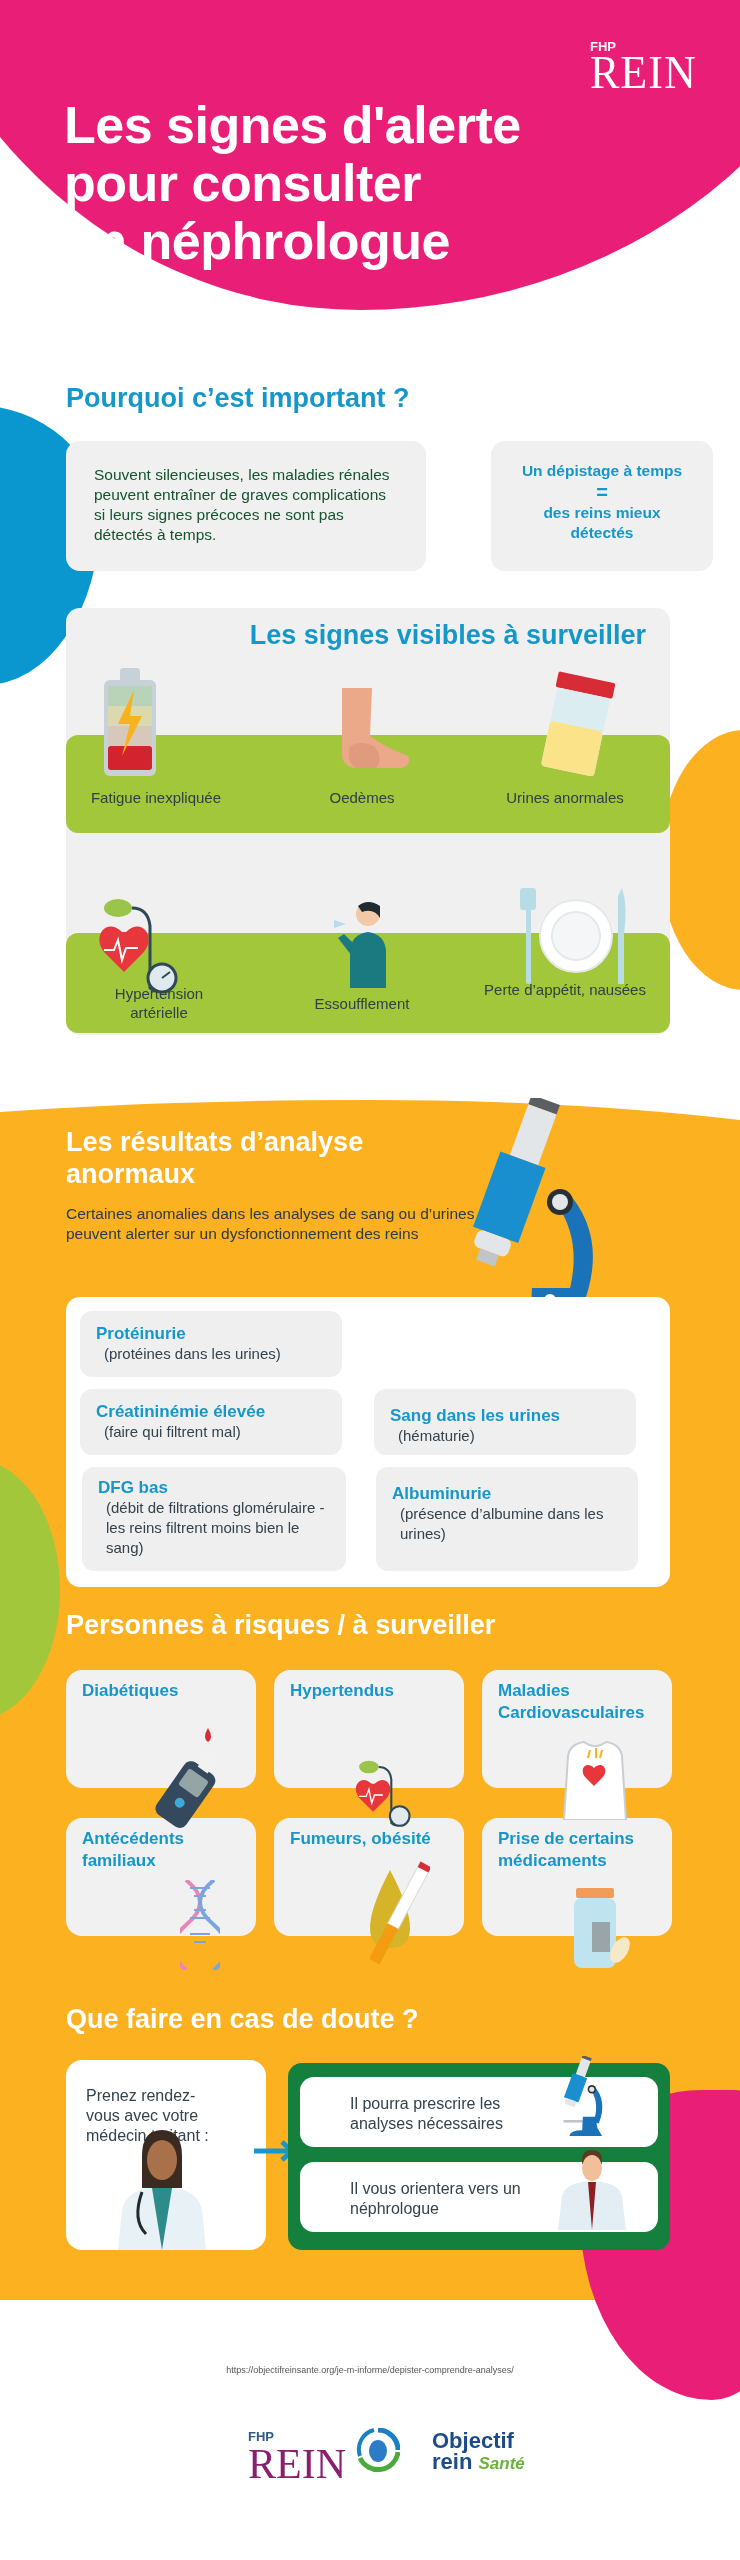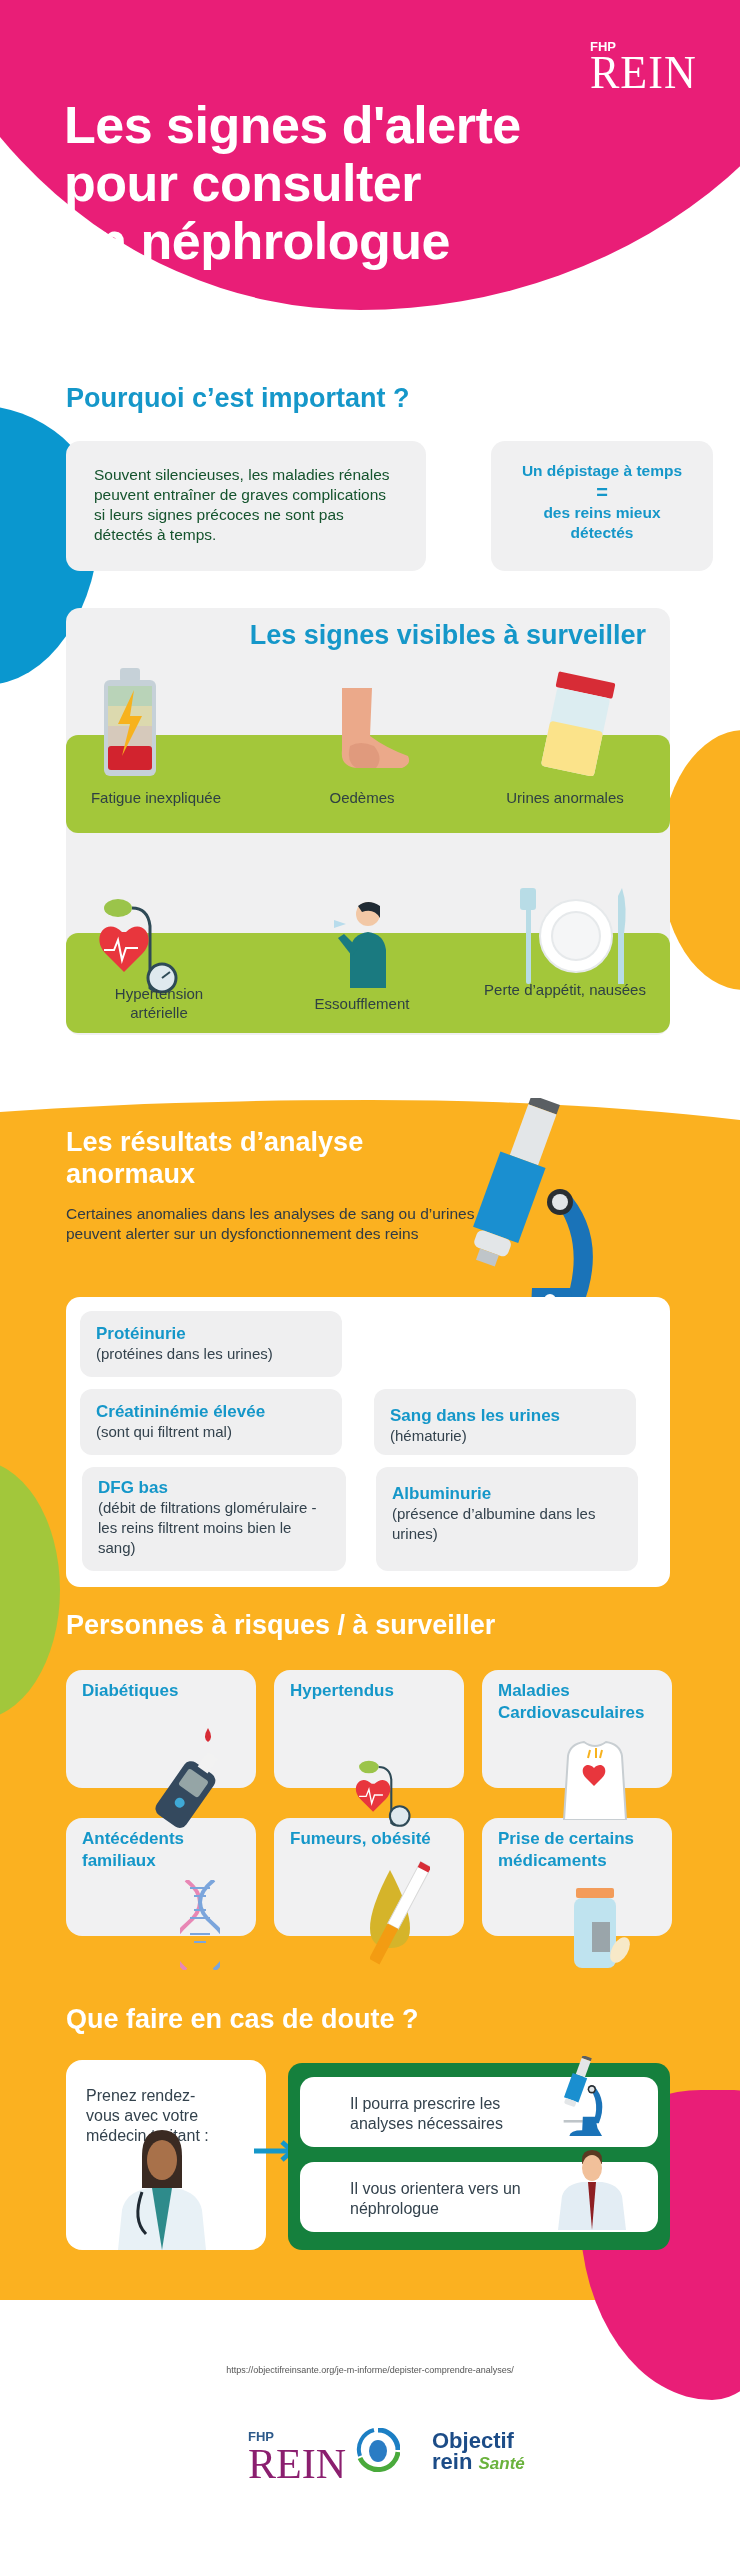--- a/index.html
+++ b/index.html
@@ -36,21 +36,21 @@
   .band1 { top: 127px; height: 98px; }
   .band2 { top: 325px; height: 100px; }
   .sign-label { position: absolute; width: 180px; text-align: center; font-size: 15px; line-height: 19px; color: #2f4143; }
 
   
   .sec2-title { left: 66px; top: 1126px; width: 400px; color: #fff; font-weight: bold; font-size: 27px; line-height: 32px; }
   .sec2-desc { left: 66px; top: 1204px; width: 430px; font-size: 15.5px; line-height: 20px; color: #2f3a44; }
   .results-card { left: 66px; top: 1297px; width: 604px; height: 290px; background: #fff; border-radius: 14px; }
   .res-item { position: absolute; background: #efeff0; border-radius: 12px; padding: 12px 16px; }
   .res-item .t { color: #1597c9; font-weight: bold; font-size: 17px; line-height: 21px; }
-  .res-item .d { font-size: 15px; line-height: 20px; color: #33424d; }
+  .res-item .d { font-size: 15px; line-height: 20px; color: #33424d; margin-left: 8px; }
 
   
   .sec3-title { left: 66px; top: 1610px; color: #fff; font-weight: bold; font-size: 27px; }
   .risk-card { position: absolute; width: 190px; height: 118px; background: #f1f1f2; border-radius: 16px; padding: 10px 16px; color: #1597c9; font-weight: bold; font-size: 17px; line-height: 22px; }
 
   
   .sec4-title { left: 66px; top: 2004px; color: #fff; font-weight: bold; font-size: 27px; }
   .doubt-left { left: 66px; top: 2060px; width: 200px; height: 190px; background: #fff; border-radius: 16px; padding: 26px 20px; font-size: 16px; line-height: 20px; color: #33424d; }
   .doubt-right { left: 288px; top: 2063px; width: 382px; height: 187px; background: #15803d; border-radius: 14px; }
   .doubt-item { position: absolute; left: 12px; width: 358px; height: 70px; background: #fff; border-radius: 14px; padding: 17px 0 0 50px; font-size: 16px; line-height: 20px; color: #33424d; }
@@ -175,21 +175,21 @@
   <circle cx="80" cy="202" r="6" fill="#fff"></circle>
 </svg>
 
 <div class="abs results-card">
   <div class="res-item" style="left:14px;top:14px;width:262px;height:66px">
     <div class="t">Protéinurie</div>
     <div class="d">(protéines dans les urines)</div>
   </div>
   <div class="res-item" style="left:14px;top:92px;width:262px;height:66px">
     <div class="t">Créatininémie élevée</div>
-    <div class="d">(sont qui filtrent mal)</div>
+    <div class="d">(faire qui filtrent mal)</div>
   </div>
   <div class="res-item" style="left:16px;top:170px;width:264px;height:104px;padding-top:10px">
     <div class="t">DFG bas</div>
     <div class="d">(débit de filtrations glomérulaire - les reins filtrent moins bien le sang)</div>
   </div>
   <div class="res-item" style="left:308px;top:92px;width:262px;height:66px;padding-top:16px">
     <div class="t">Sang dans les urines</div>
     <div class="d">(hématurie)</div>
   </div>
   <div class="res-item" style="left:310px;top:170px;width:262px;height:104px;padding-top:16px">

